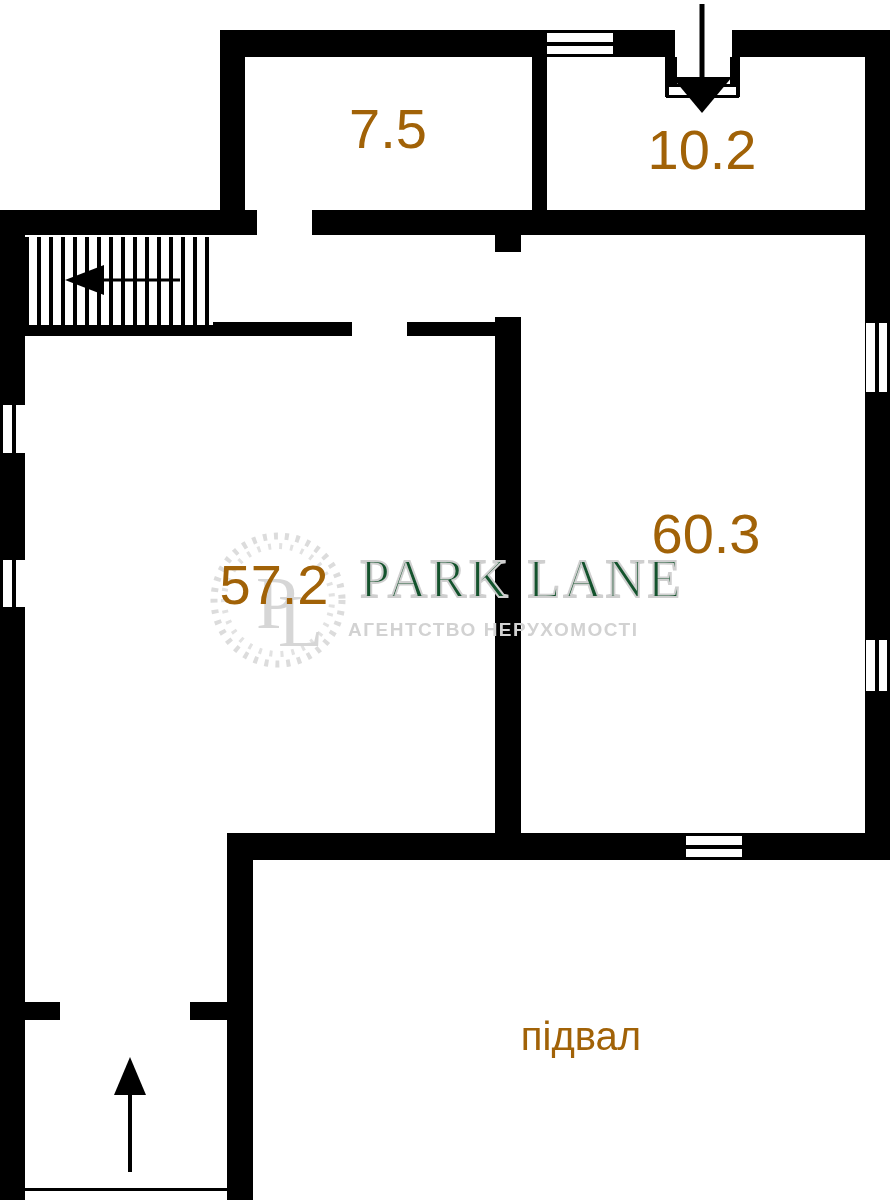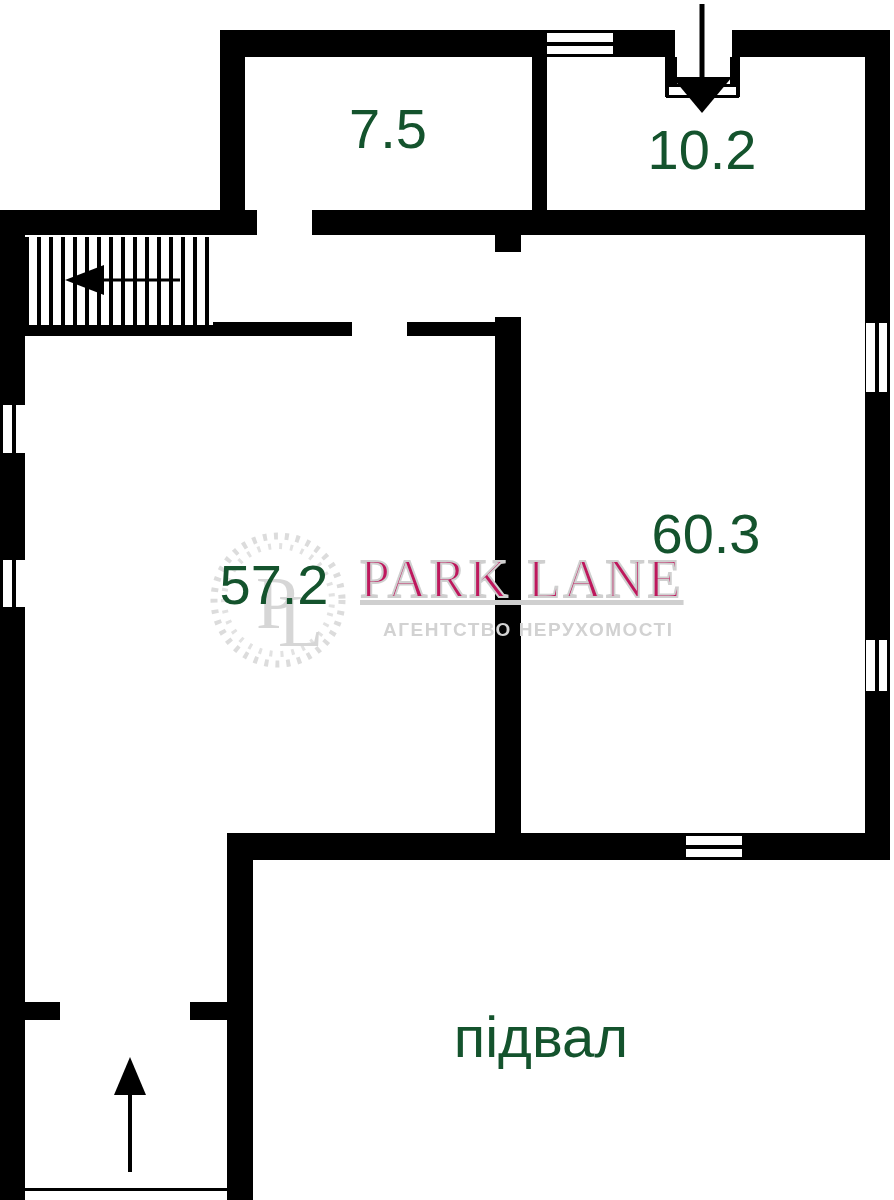--- a/index.html
+++ b/index.html
@@ -19,35 +19,34 @@
     position:absolute;left:25px;top:237px;width:188px;height:88px;
     background:repeating-linear-gradient(90deg,#000 0 4px,#fff 4px 12px);
   }
   .threshold{
     position:absolute;left:666px;top:84px;width:73px;height:14px;
     background:#fff;border:3px solid #000;box-sizing:border-box;
   }
   #arrows{position:absolute;left:0;top:0;z-index:15;pointer-events:none;}
   .label{
     position:absolute;transform:translate(-50%,-50%);
-    font-size:56px;color:#14532d;z-index:30;white-space:nowrap;
+    font-size:56px;color:#a16207;z-index:30;white-space:nowrap;
     font-family:"Liberation Sans",sans-serif;
   }
-  .label.basement{font-size:58px;}
+  .label.basement{font-size:40px;margin-left:40px;}
   #watermark{position:absolute;left:0;top:0;width:100%;height:100%;z-index:20;pointer-events:none;}
   .wm-brand{
     position:absolute;left:360px;top:552px;
     font-family:"Liberation Serif",serif;
     font-size:54px;letter-spacing:3px;line-height:54px;
-    color:#be185d;-webkit-text-stroke:2px #cfcfcf;
+    color:#14532d;-webkit-text-stroke:2px #cfcfcf;
     white-space:nowrap;
-    text-decoration:underline;
   }
   .wm-tagline{
-    position:absolute;left:383px;top:619px;
+    position:absolute;left:348px;top:619px;
     font-family:"Liberation Sans",sans-serif;
     font-weight:bold;font-size:19px;letter-spacing:1.5px;line-height:22px;
     color:#d2d2d2;white-space:nowrap;
   }
   .wreath{position:absolute;left:198px;top:520px;}
 </style>
 </head>
 <body>
 
 <div id="plan">

